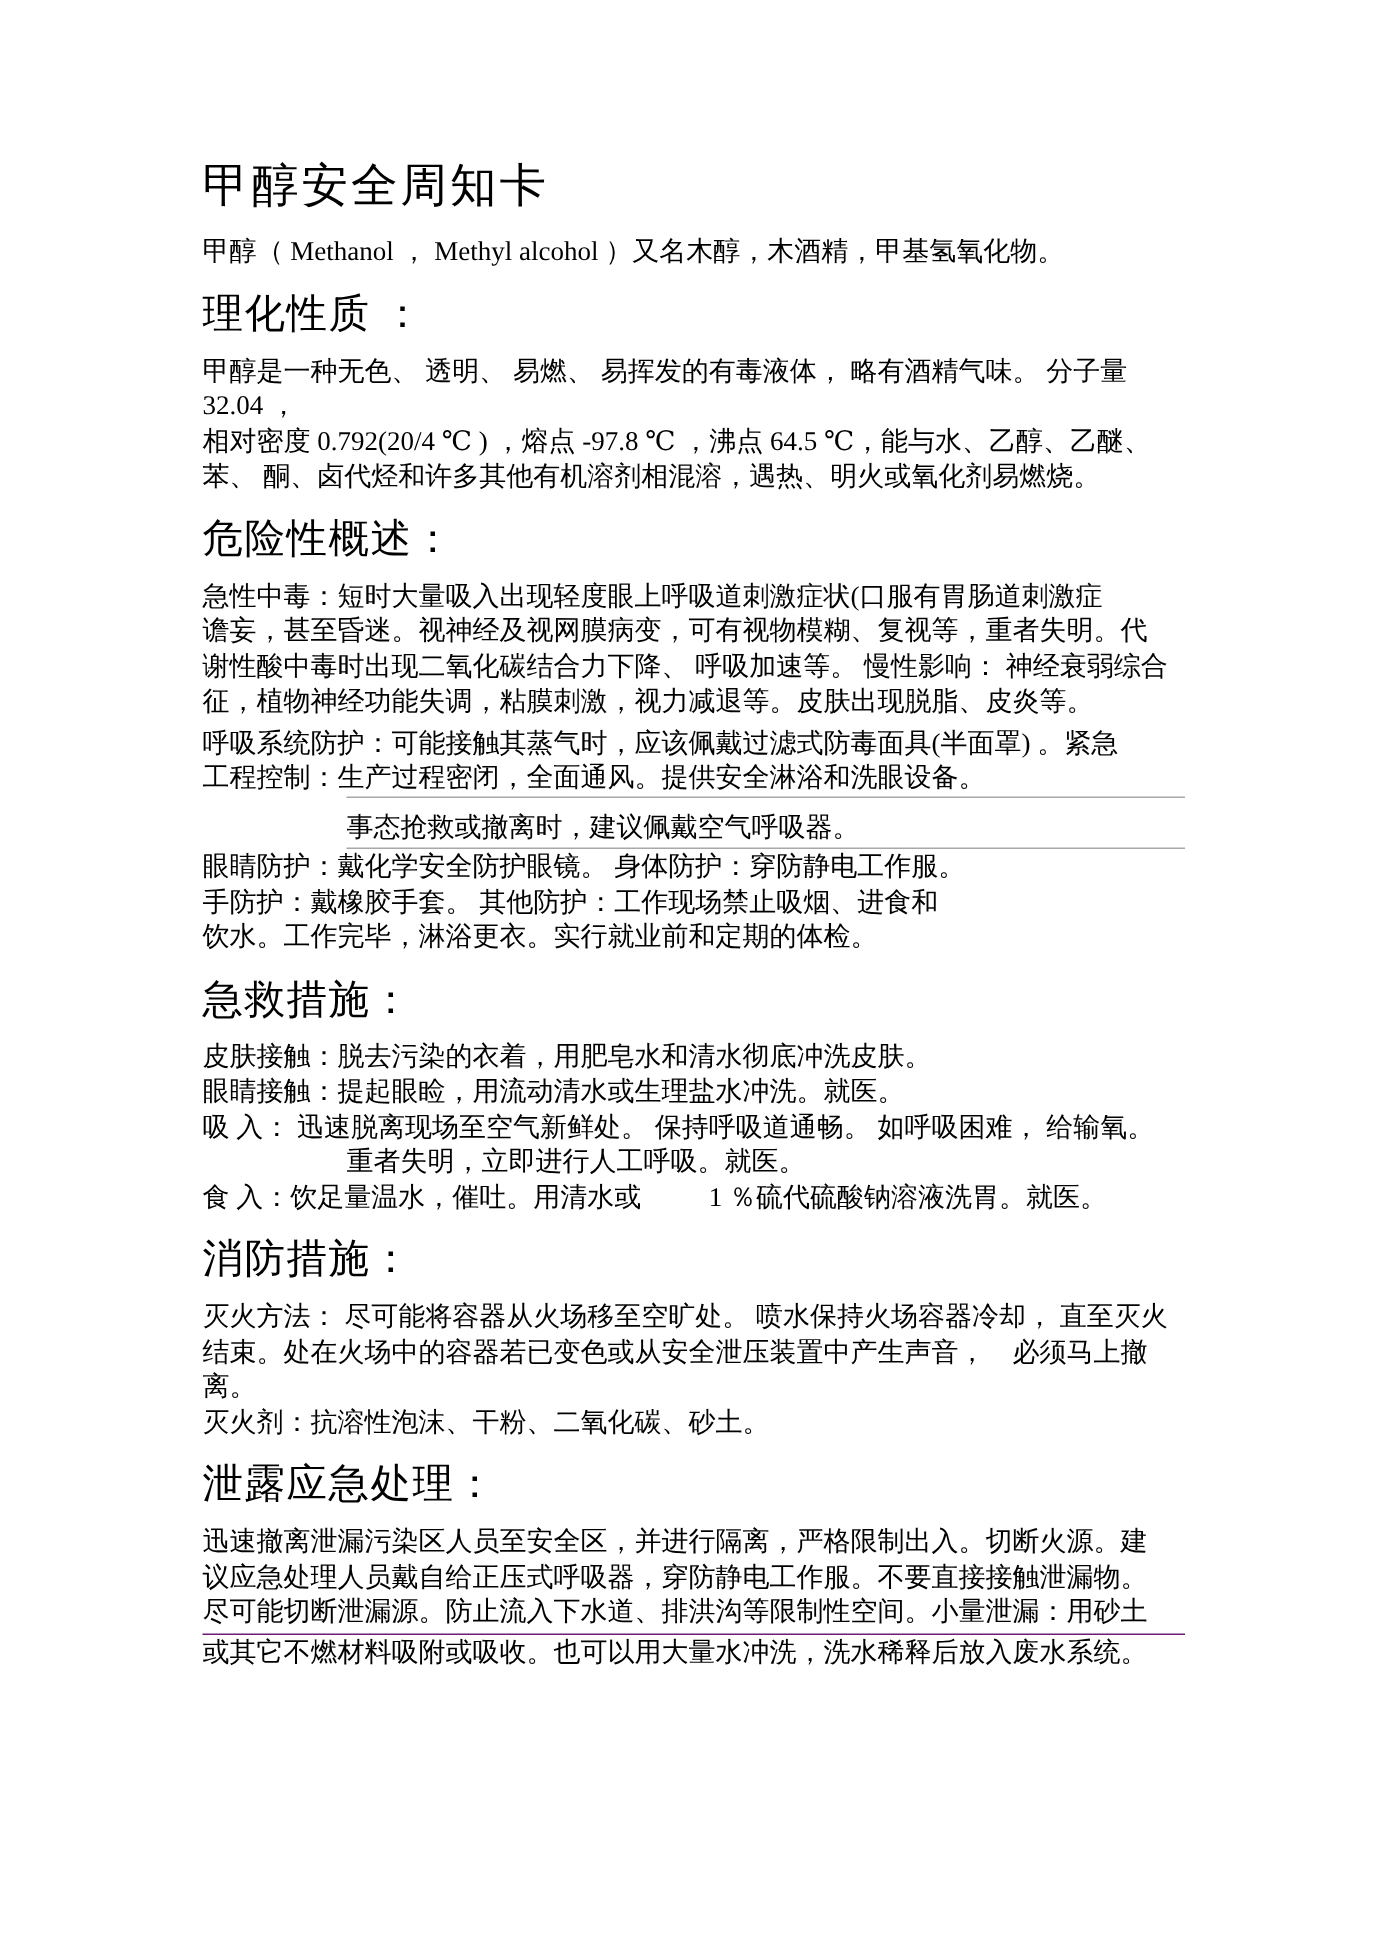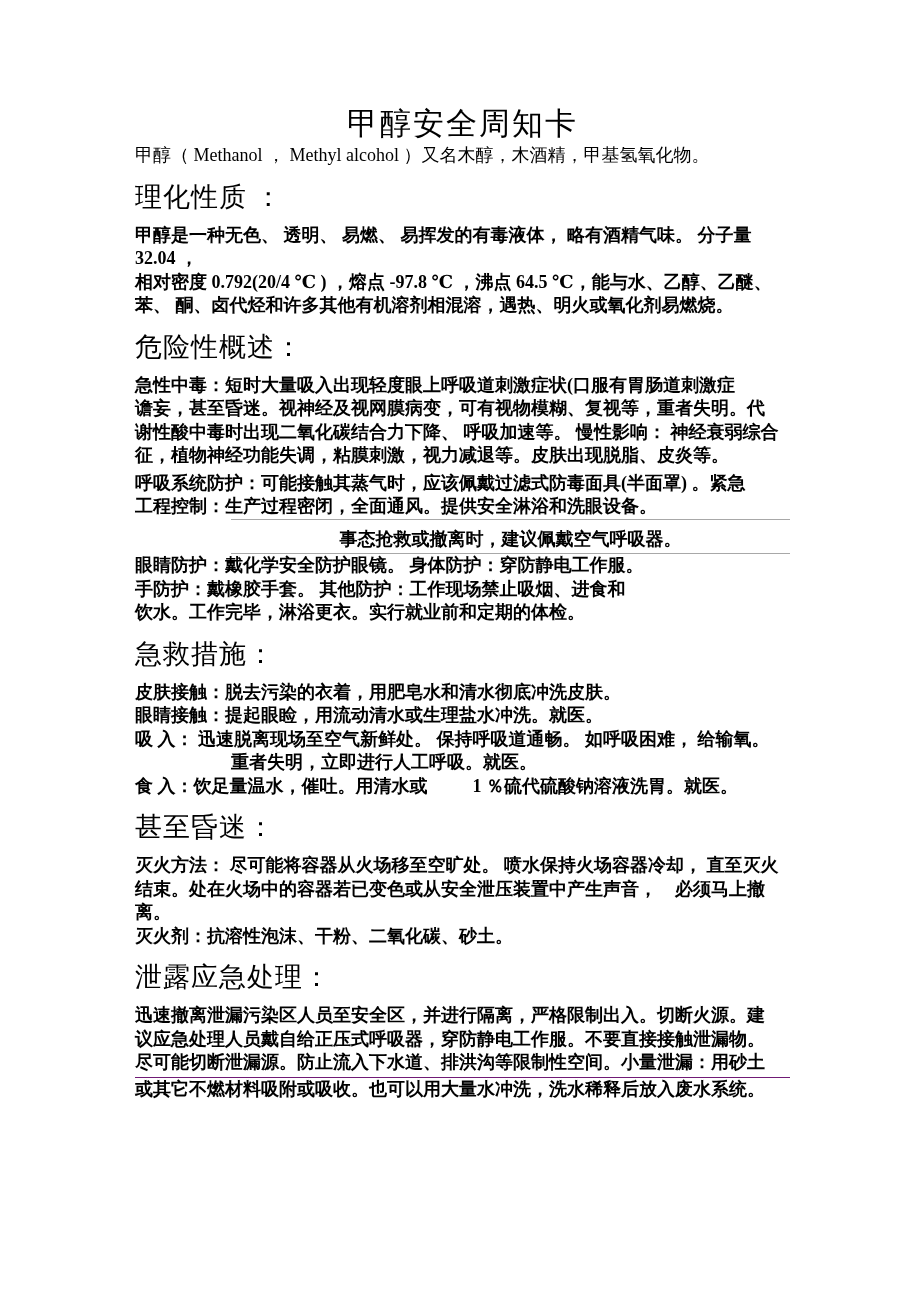--- a/index.html
+++ b/index.html
@@ -12,47 +12,46 @@
   }
   .page {
     position:relative;
     width:920px; height:1303px;
     background:#ffffff;
     padding:104px 130px 0 135px;
   }
   .doc-title {
     font-size:31px;
     font-weight:400;
-    text-align:center;
     line-height:40px;
     letter-spacing:2px;
+    margin-bottom:12px;
     white-space:pre-wrap;
   }
   .section-heading {
     font-size:27px;
     font-weight:400;
     line-height:30px;
     margin-top:14px;
     margin-bottom:12px;
     letter-spacing:1px;
     white-space:pre-wrap;
   }
-  .para { margin-bottom:4px;font-weight:bold; }
+  .para { margin-bottom:4px; }
   .line {
     font-size:18px;
     line-height:23.5px;
     white-space:pre-wrap;
   }
   .intro { margin-bottom:6px; }
   .indent { margin-left:96px; }
   .boxed {
     border-top:1px solid #a8a8a8;
     border-bottom:1px solid #a8a8a8;
     padding:8px 0 2px 0;
-    text-align:center;
   }
   .rule-after {
     border-bottom:1px solid #701a75;
     padding-bottom:2px;
   }
 </style>
 </head>
 <body>
 
 <div class="page">
@@ -88,21 +87,21 @@
 
   <h2 class="section-heading">急救措施：</h2>
   <div class="para">
     <div class="line">皮肤接触：脱去污染的衣着，用肥皂水和清水彻底冲洗皮肤。</div>
     <div class="line">眼睛接触：提起眼睑，用流动清水或生理盐水冲洗。就医。</div>
     <div class="line">吸 入： 迅速脱离现场至空气新鲜处。 保持呼吸道通畅。 如呼吸困难， 给输氧。</div>
     <div class="line indent">重者失明，立即进行人工呼吸。就医。</div>
     <div class="line">食 入：饮足量温水，催吐。用清水或          1 ％硫代硫酸钠溶液洗胃。就医。</div>
   </div>
 
-  <h2 class="section-heading">甚至昏迷：</h2>
+  <h2 class="section-heading">消防措施：</h2>
   <div class="para">
     <div class="line">灭火方法： 尽可能将容器从火场移至空旷处。 喷水保持火场容器冷却， 直至灭火</div>
     <div class="line">结束。处在火场中的容器若已变色或从安全泄压装置中产生声音，    必须马上撤离。</div>
     <div class="line">灭火剂：抗溶性泡沫、干粉、二氧化碳、砂土。</div>
   </div>
 
   <h2 class="section-heading">泄露应急处理：</h2>
   <div class="para">
     <div class="line">迅速撤离泄漏污染区人员至安全区，并进行隔离，严格限制出入。切断火源。建</div>
     <div class="line">议应急处理人员戴自给正压式呼吸器，穿防静电工作服。不要直接接触泄漏物。</div>

